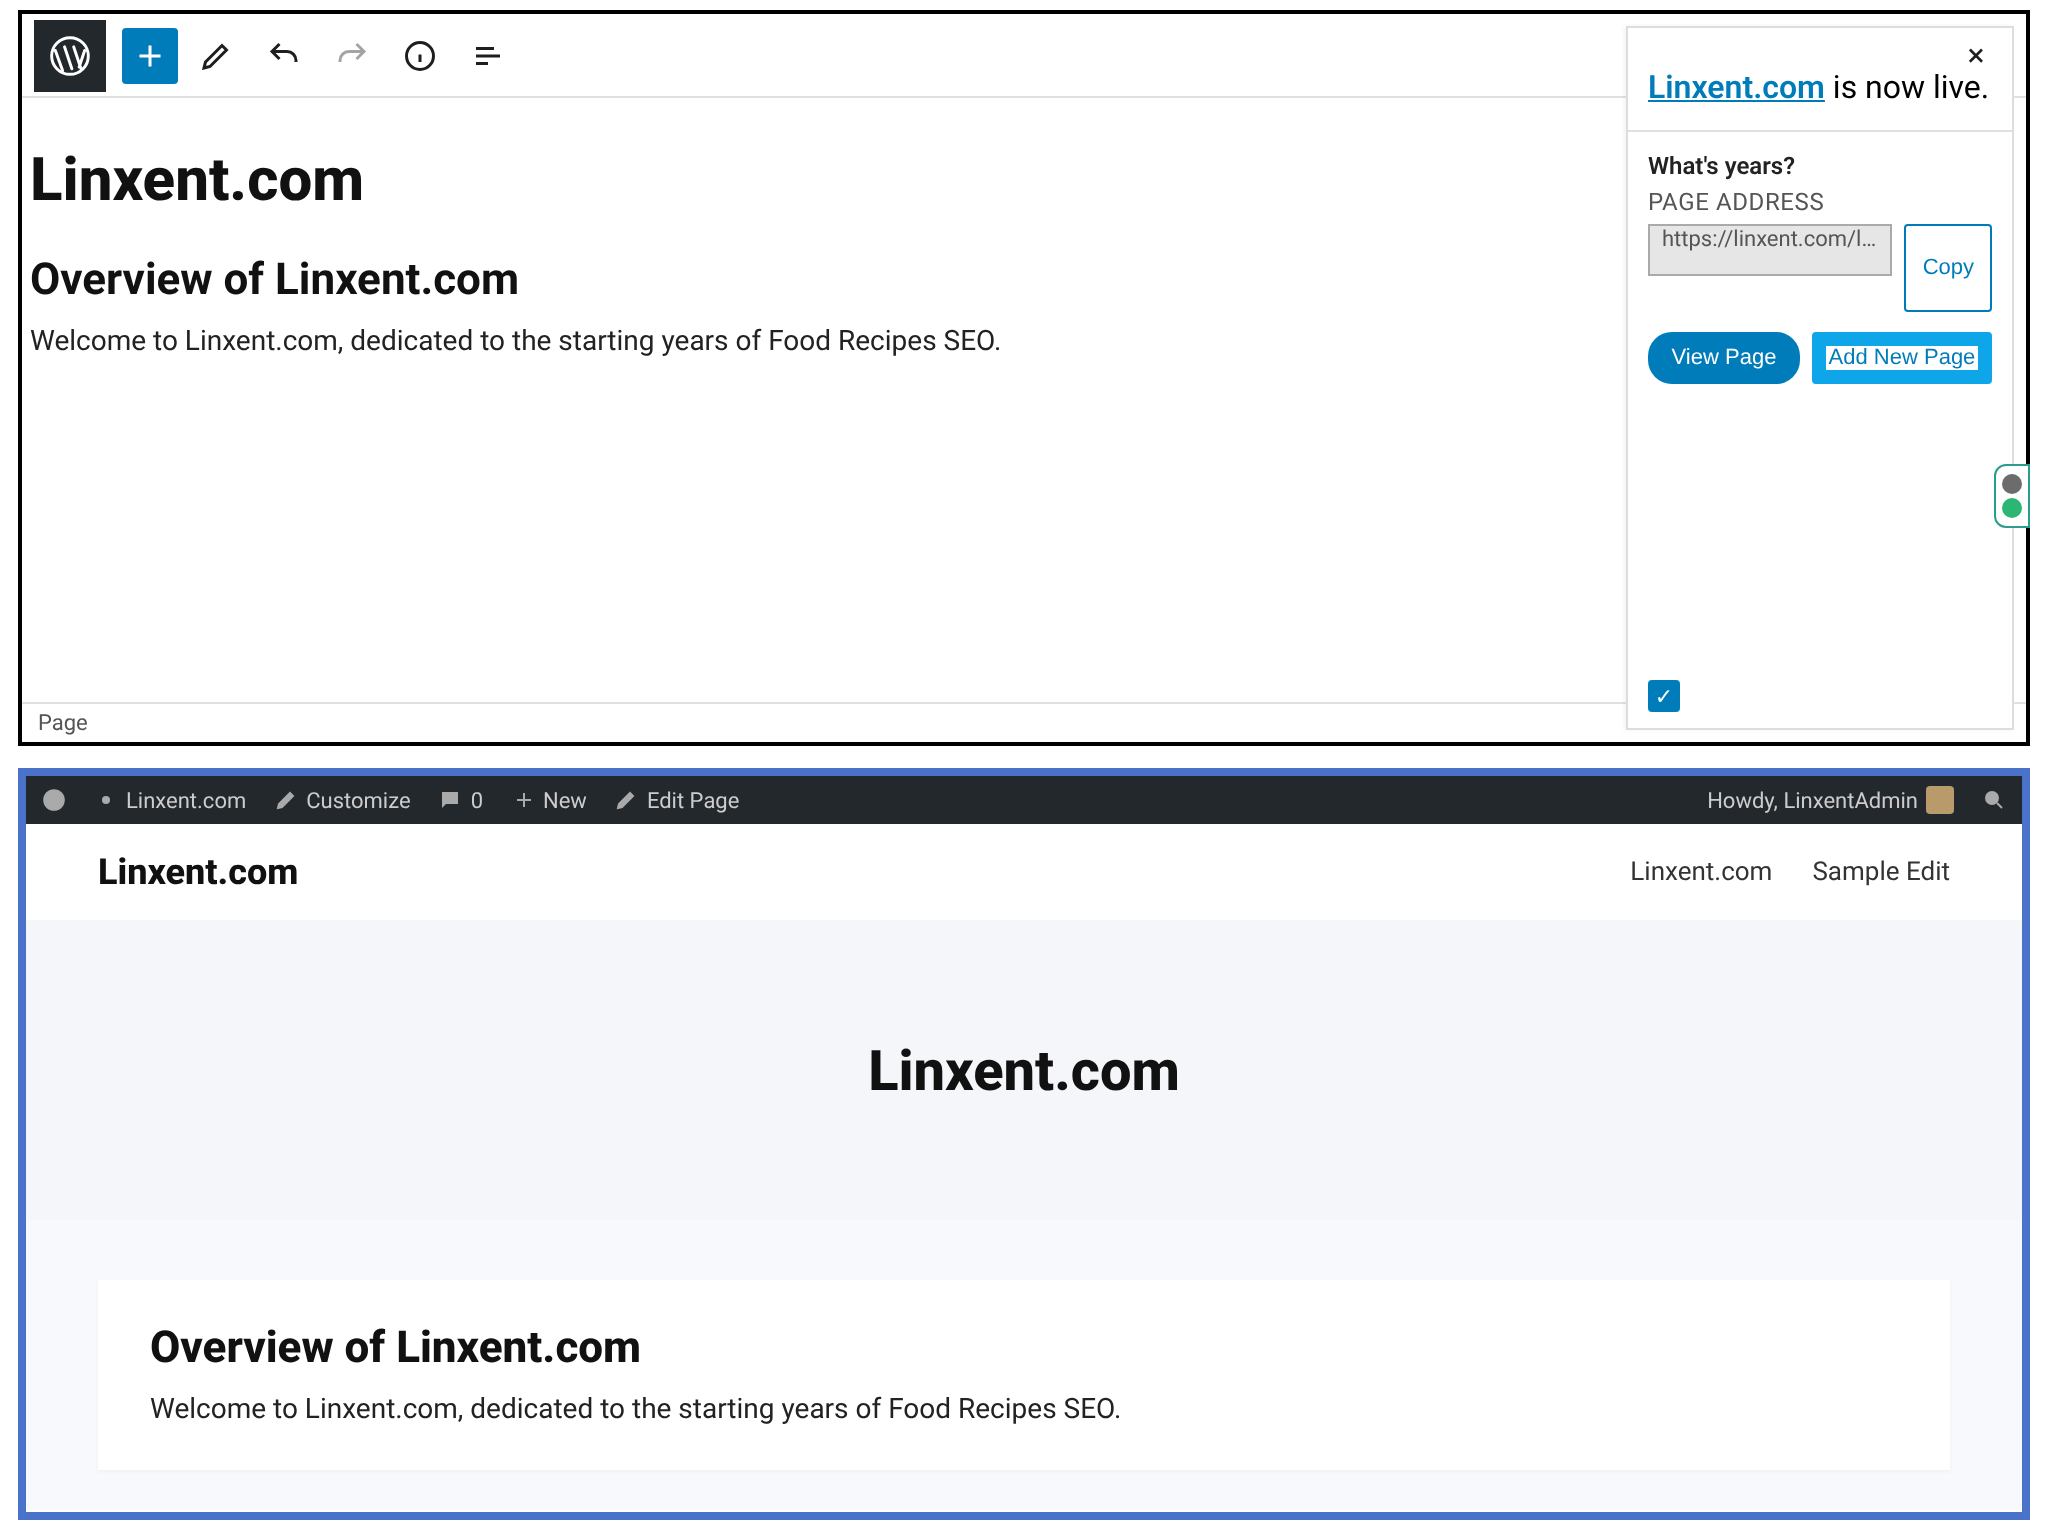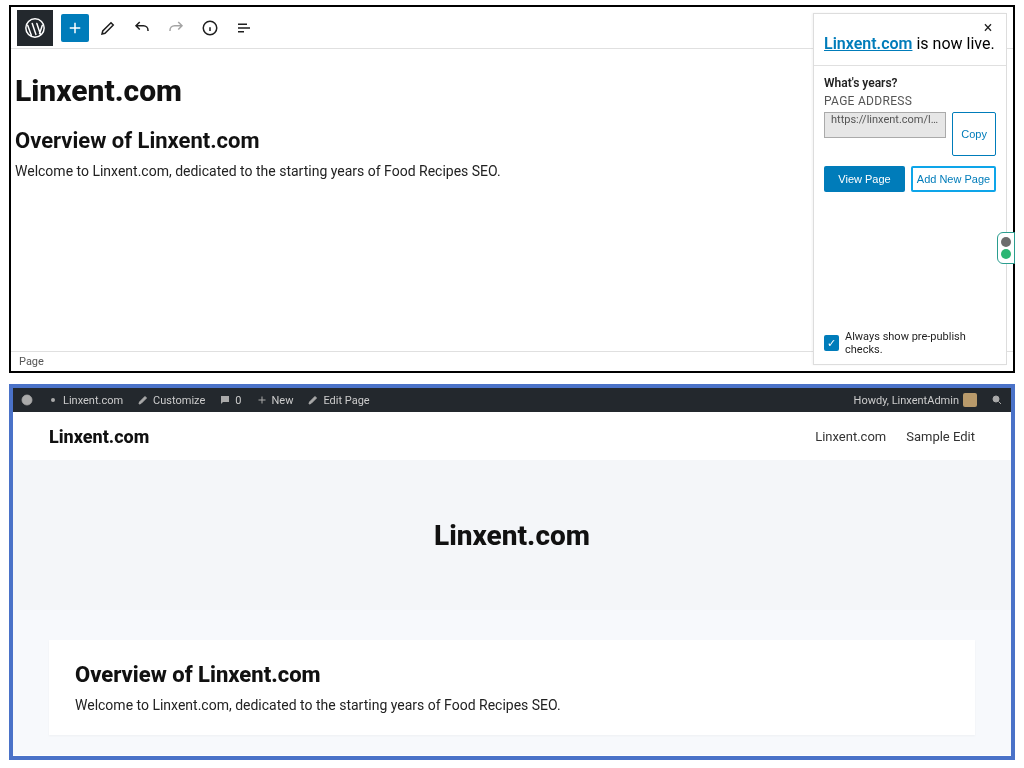--- a/index.html
+++ b/index.html
@@ -33,22 +33,22 @@
   .popover .close { position:absolute; top:6px; right:8px; width:20px; height:20px; font-size:16px; line-height:16px; text-align:center; cursor:pointer; color:#1e1e1e;}
   .popover-msg { font-size:16px; margin-top:10px; margin-bottom:12px;}
   .popover-msg a{ color:#007cba; text-decoration:underline; font-weight:600;}
   .popover-divider{height:1px;background:#e0e0e0;margin:0 -10px 10px -10px;}
   .whats-next{font-weight:600; color:#222; margin-bottom:4px;}
   .page-addr-label{font-size:12px; letter-spacing:.3px; color:#555; text-transform:uppercase; margin-bottom:4px;}
   .addr-row{display:flex; gap:6px; margin-bottom:10px;}
   .addr-input{flex:1; min-width:0; height:26px; border:1px solid #aaa; background:#e6e6e6; color:#555; padding:0 6px; font-size:11px; overflow:hidden; text-overflow:ellipsis; white-space:nowrap;}
   .btn-sm{height:44px; padding:0 8px; font-size:11px; border:1px solid #007cba; background:#fff; color:#007cba; border-radius:2px; cursor:pointer;}
   .btn-row{display:flex; gap:6px;}
-  .btn-primary{flex:1; height:26px; background:#007cba; color:#fff; border:none; font-size:11px; border-radius:2px; cursor:pointer;}
-  .btn-outline{flex:1; height:26px; background:#fff; color:#007cba; border:2px solid #0ea5e9; font-size:11px; border-radius:2px; cursor:pointer;}
+  .btn-primary{flex:1; height:26px; background:#007cba; color:#fff; border:none; font-size:11px; border-radius:12px; cursor:pointer;}
+  .btn-outline{flex:1; height:26px; background:#fff; color:#007cba; border:7px solid #0ea5e9; font-size:11px; border-radius:2px; cursor:pointer;}
   .popover-spacer{flex:1;}
   .prepub-row{display:flex; align-items:center; gap:6px; font-size:11px; color:#1e1e1e;}
   .prepub-row .cb{width:16px;height:16px;background:#007cba;display:flex;align-items:center;justify-content:center;color:#fff;font-size:11px;border-radius:2px;}
   .floating-badge{position:absolute; right:-2px; top:225px; width:18px; height:32px; border:1px solid #2a9d8f; border-radius:6px 0 0 6px; background:#fff;}
   .floating-badge::before{content:""; position:absolute; top:4px; left:3px; width:10px; height:10px; border-radius:50%; background:#6c6c6c;}
   .floating-badge::after{content:""; position:absolute; bottom:4px; left:3px; width:10px; height:10px; border-radius:50%; background:#2bb673;}
 
   
   .site-shell { position:absolute; left:9px; top:384px; width:1006px; height:376px; border:4px solid #4a72c8; background:#fff; overflow:hidden;}
   .admin-bar { height:24px; background:#23282d; color:#ccc; display:flex; align-items:center; padding:0 8px; font-size:11px; gap:14px;}
@@ -144,21 +144,20 @@
       <div class="addr-input">https://linxent.com/linxent...</div>
       <button class="btn-sm">Copy</button>
     </div>
     <div class="btn-row">
       <button class="btn-primary">View Page</button>
       <button class="btn-outline">Add New Page</button>
     </div>
     <div class="popover-spacer"></div>
     <div class="prepub-row">
       <div class="cb">✓</div>
-      <span>Always show pre-publish checks.</span>
     </div>
   </div>
 
   <div class="floating-badge"></div>
 </div>
 
 <div class="site-shell">
   <div class="admin-bar">
     <div class="item">
       <svg viewBox="0 0 24 24" stroke="#aaa" stroke-width="1.6" fill="none">

